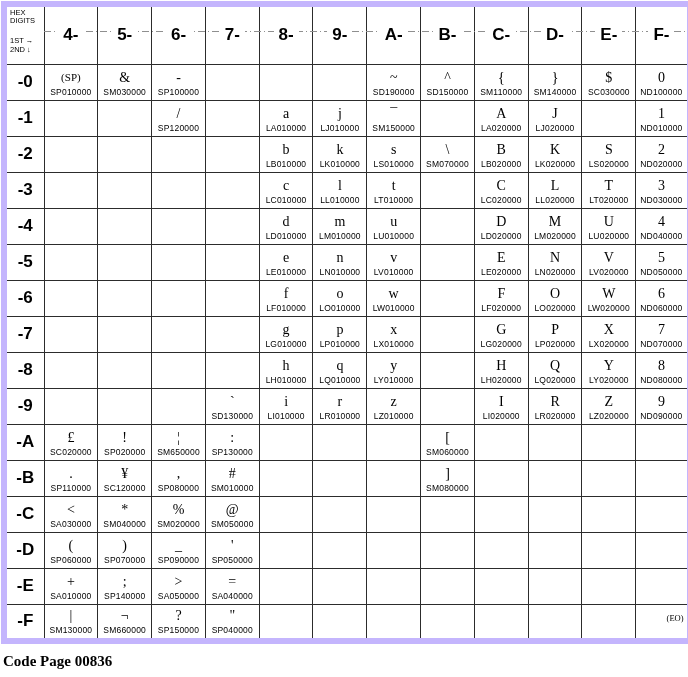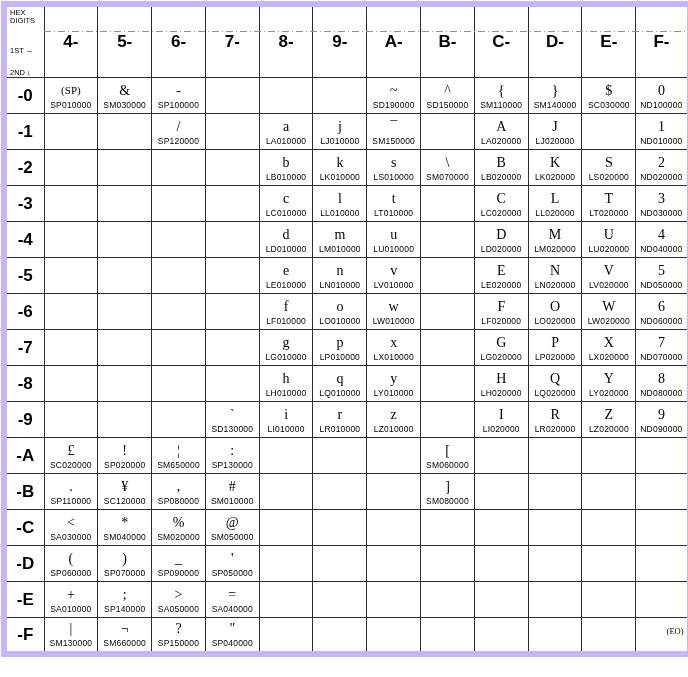--- a/index.html
+++ b/index.html
@@ -32,22 +32,22 @@
 
   .dashline{
     position:absolute;top:31px;left:44px;width:641px;height:1px;z-index:0;
     background:repeating-linear-gradient(90deg,#8f8f8f 0 7px,transparent 7px 10px,#8f8f8f 10px 11px,transparent 11px 14px);
   }
 
   th.corner{
     vertical-align:top;text-align:left;font-weight:normal;
     font-size:7.5px;line-height:8px;padding:2px 0 0 3px;
   }
-  .c-first{margin-top:22px;}
-  .c-second{margin-top:14px;}
+  .c-first{margin-top:12px;}
+  .c-second{margin-top:1px;}
 
   tbody tr{height:36px;}
   tbody th.rowlabel{
     font-size:17px;font-weight:bold;text-align:center;vertical-align:middle;
     font-family:"Liberation Sans",sans-serif;
   }
   tbody td{vertical-align:bottom;}
 
   .glyph{
     height:21px;line-height:21px;text-align:center;
@@ -650,13 +650,14 @@
           <td></td>
           <td></td>
           <td></td>
           <td></td>
           <td></td>
           <td></td>
           <td class="notecell"><span class="note">(EO)</span></td>
         </tr>
       </tbody>
   </table>
+  <div class="caption">Code Page 00836</div>
 </div>
 
 </body></html>

